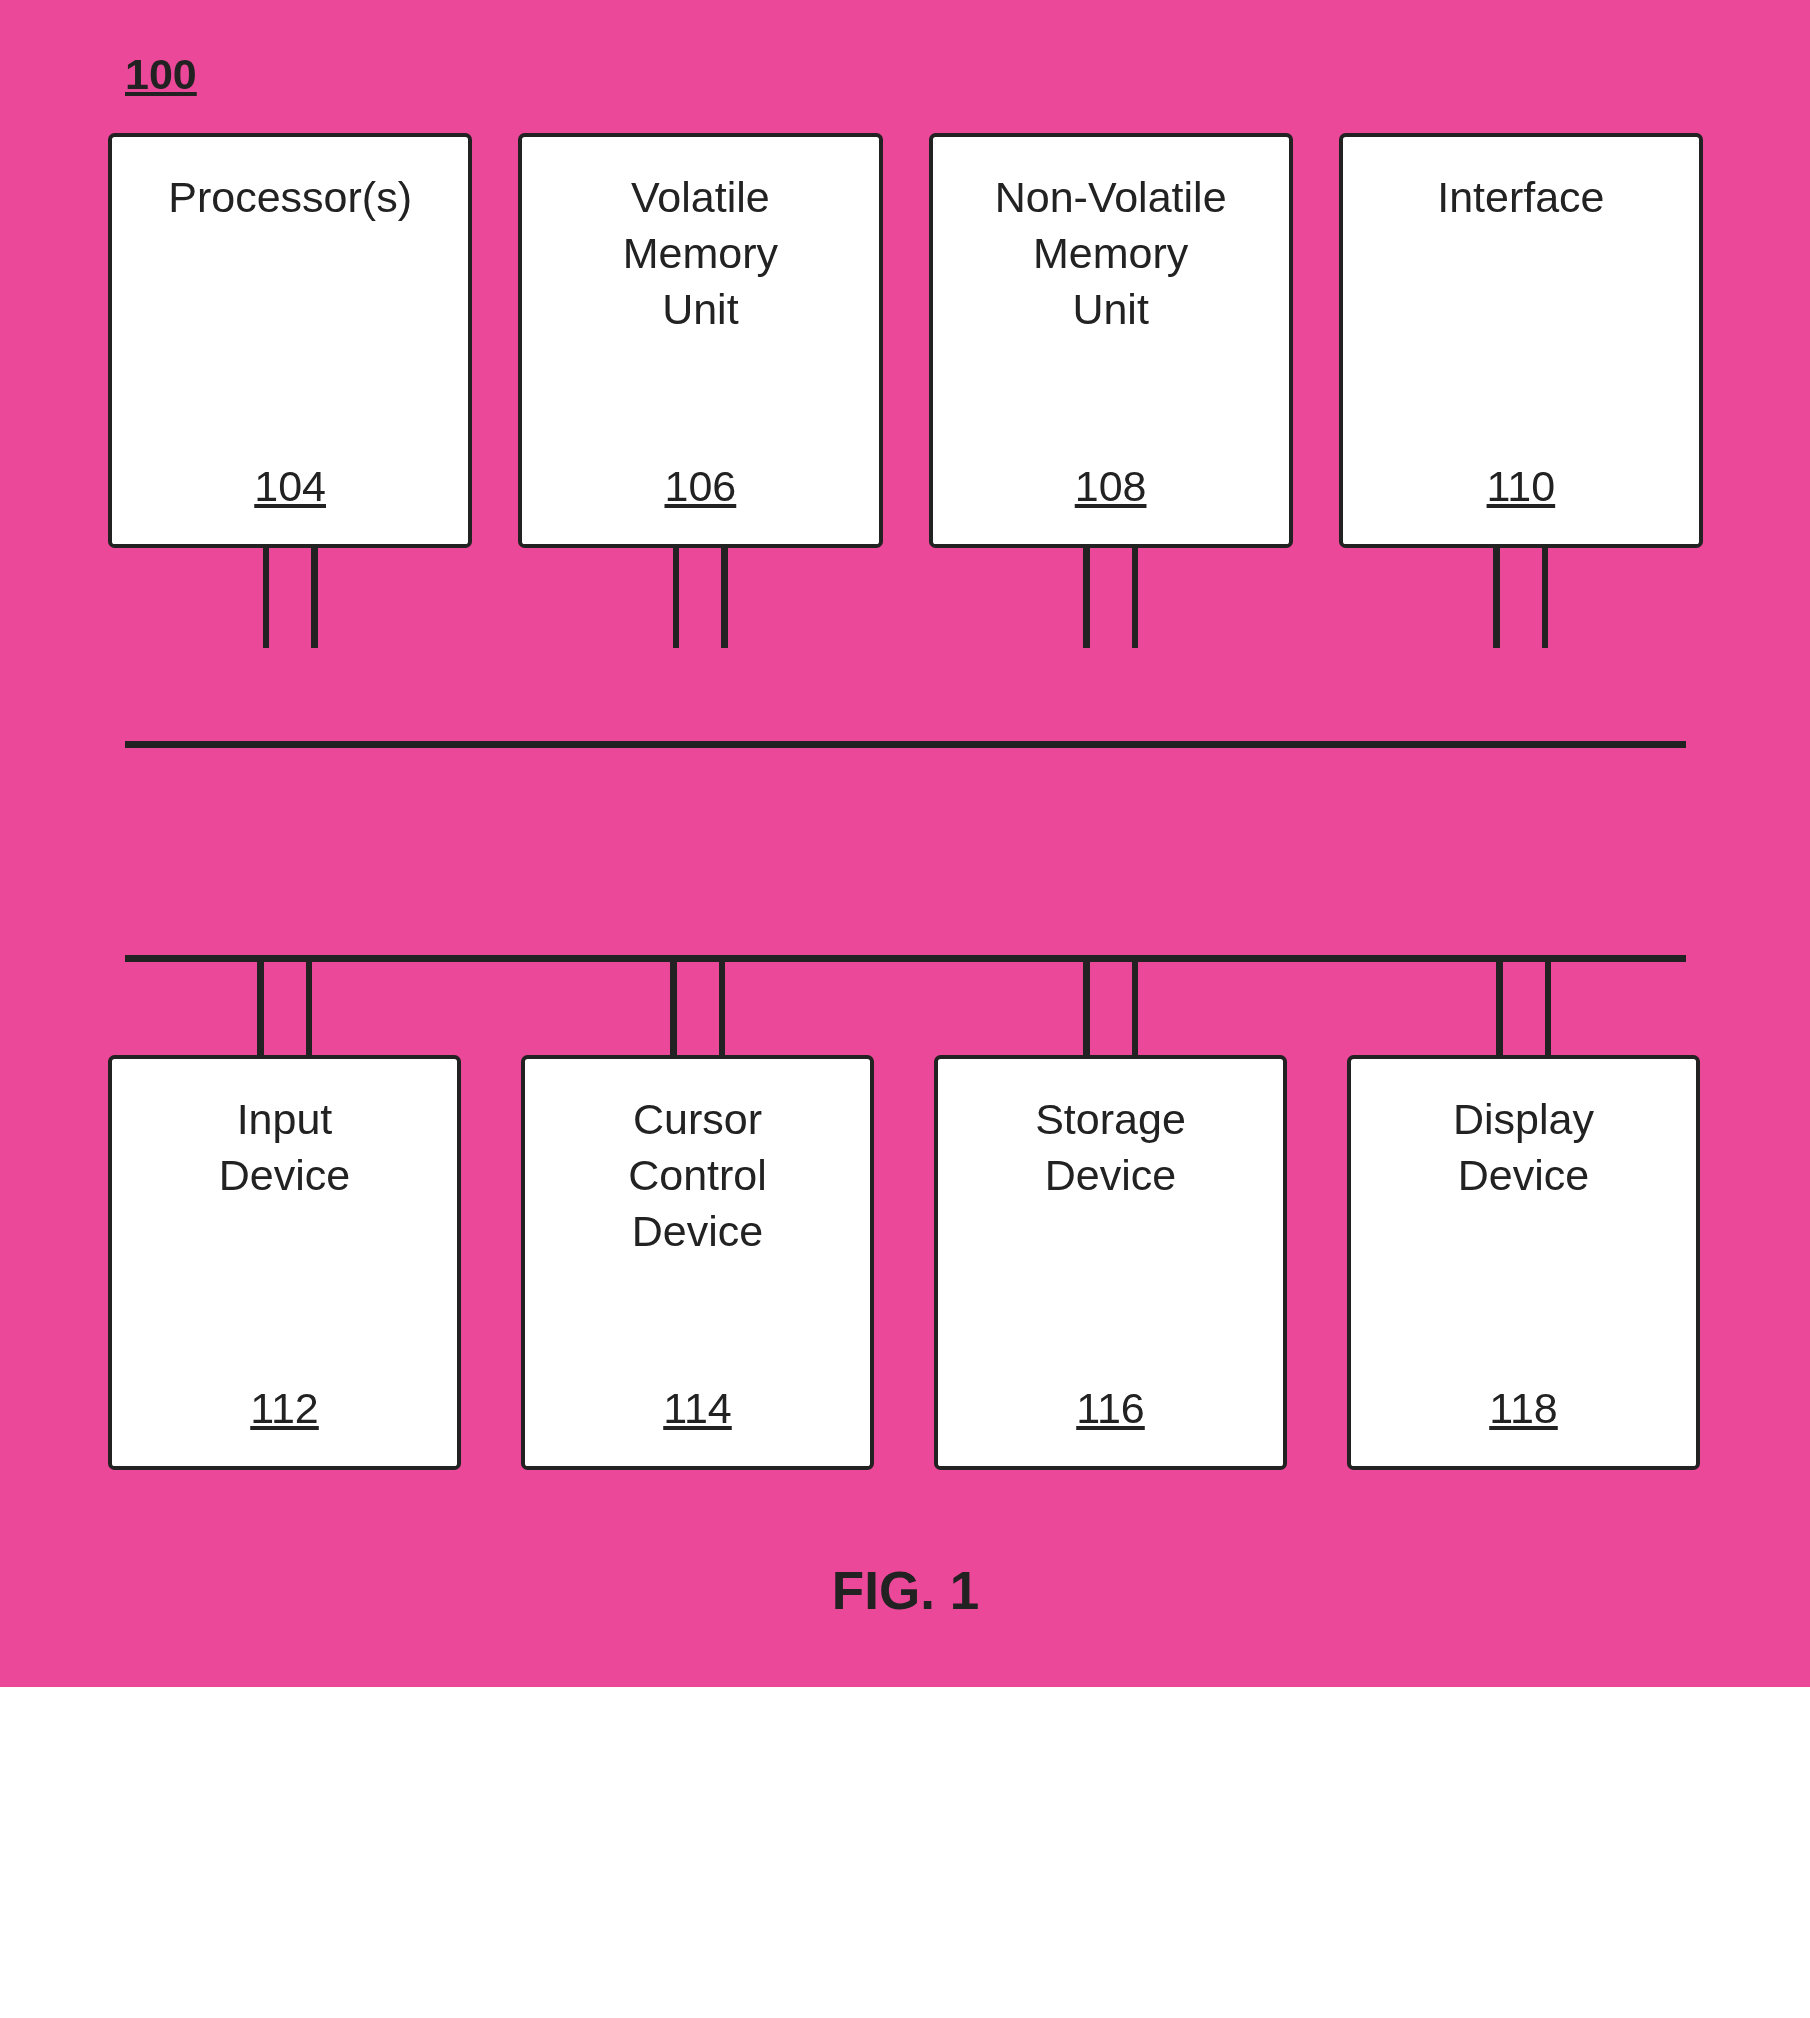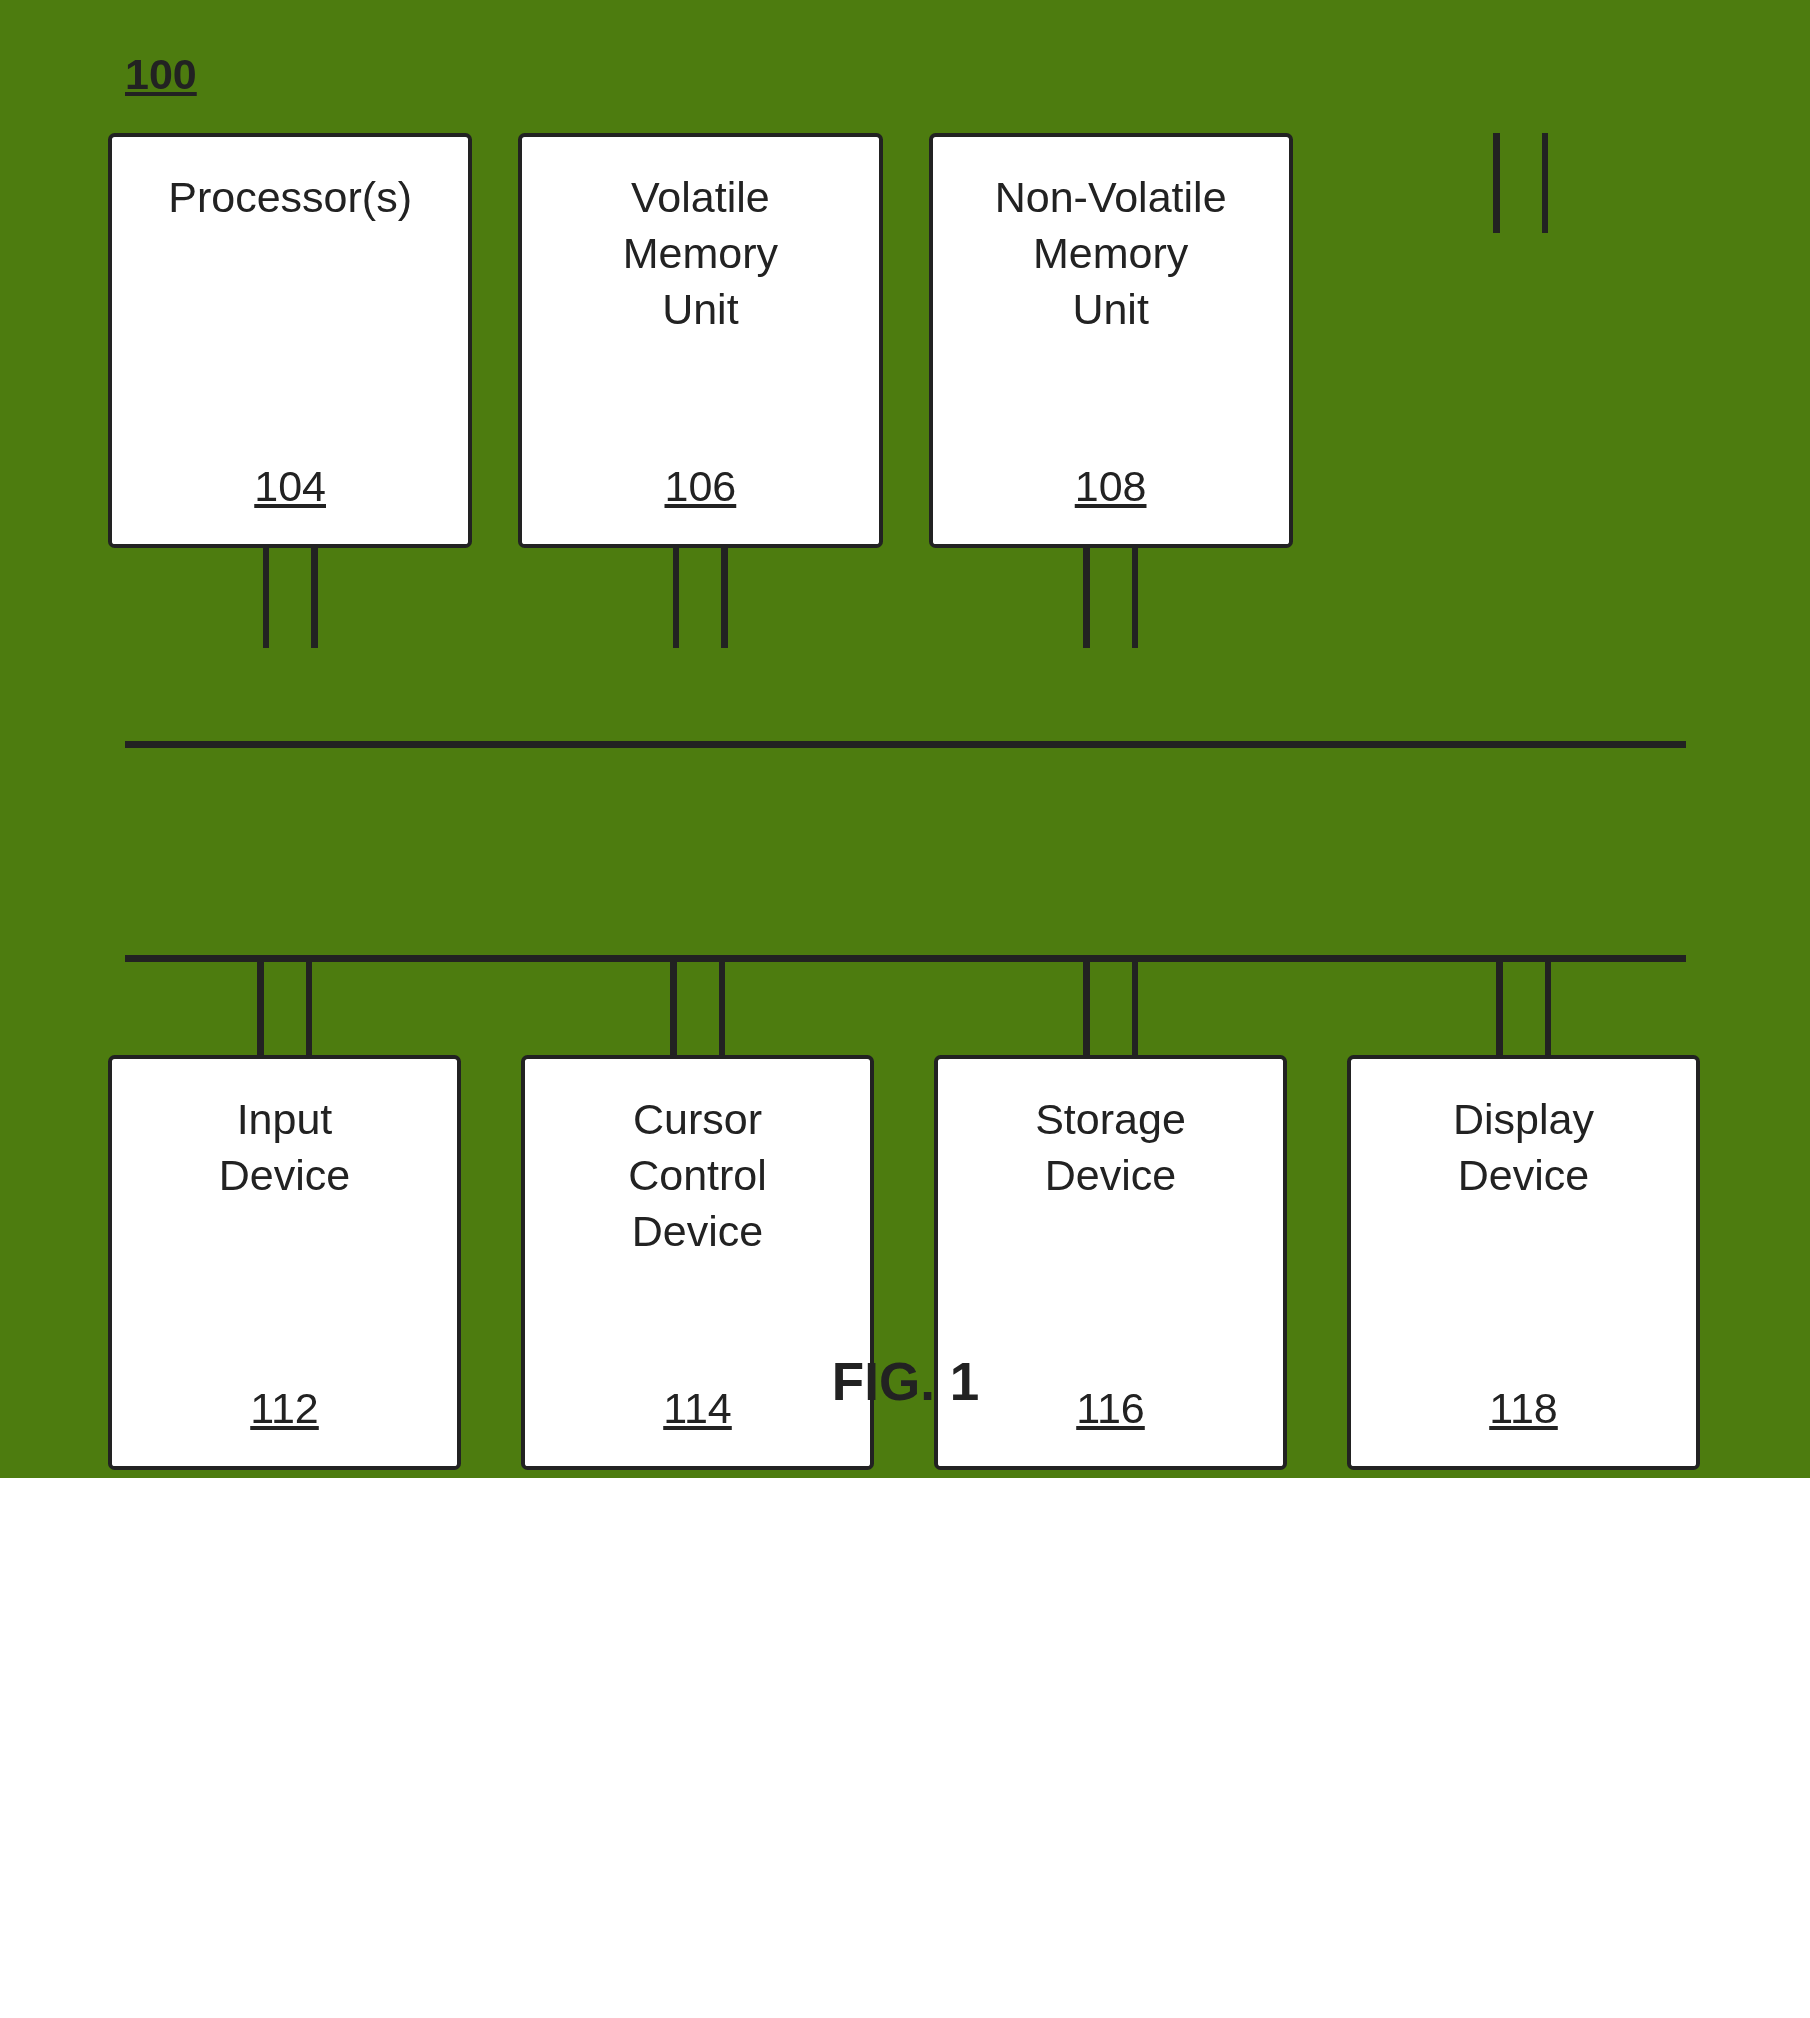--- a/index.html
+++ b/index.html
@@ -6,23 +6,23 @@
     body {
       background: #fff;
       font-family: Arial, sans-serif;
       width: 1811px;
       height: 2019px;
       position: relative;
       overflow: hidden;
     }
     .page {
       width: 1811px;
-      height: 1478px;
+      height: 1687px;
       position: relative;
-      background: #4d7c0f;
+      background: #ec4899;
     }
     .diagram-label-100 {
       position: absolute;
       top: 50px;
       left: 125px;
       font-size: 43px;
       font-weight: bold;
       color: #222;
       text-decoration: underline;
     }
@@ -181,20 +181,24 @@
           <div class="component-name">Non-Volatile<br>Memory<br>Unit</div>
           <div class="component-id">108</div>
         </div>
         <div class="connector-pair">
           <div class="connector-single"></div>
           <div class="connector-single"></div>
         </div>
       </div>
 
       <div class="component-wrapper">
+        <div class="component-box">
+          <div class="component-name">Interface</div>
+          <div class="component-id">110</div>
+        </div>
         <div class="connector-pair">
           <div class="connector-single"></div>
           <div class="connector-single"></div>
         </div>
       </div>
 
     </div>
 
     <div class="bus-line-top"></div>
 

